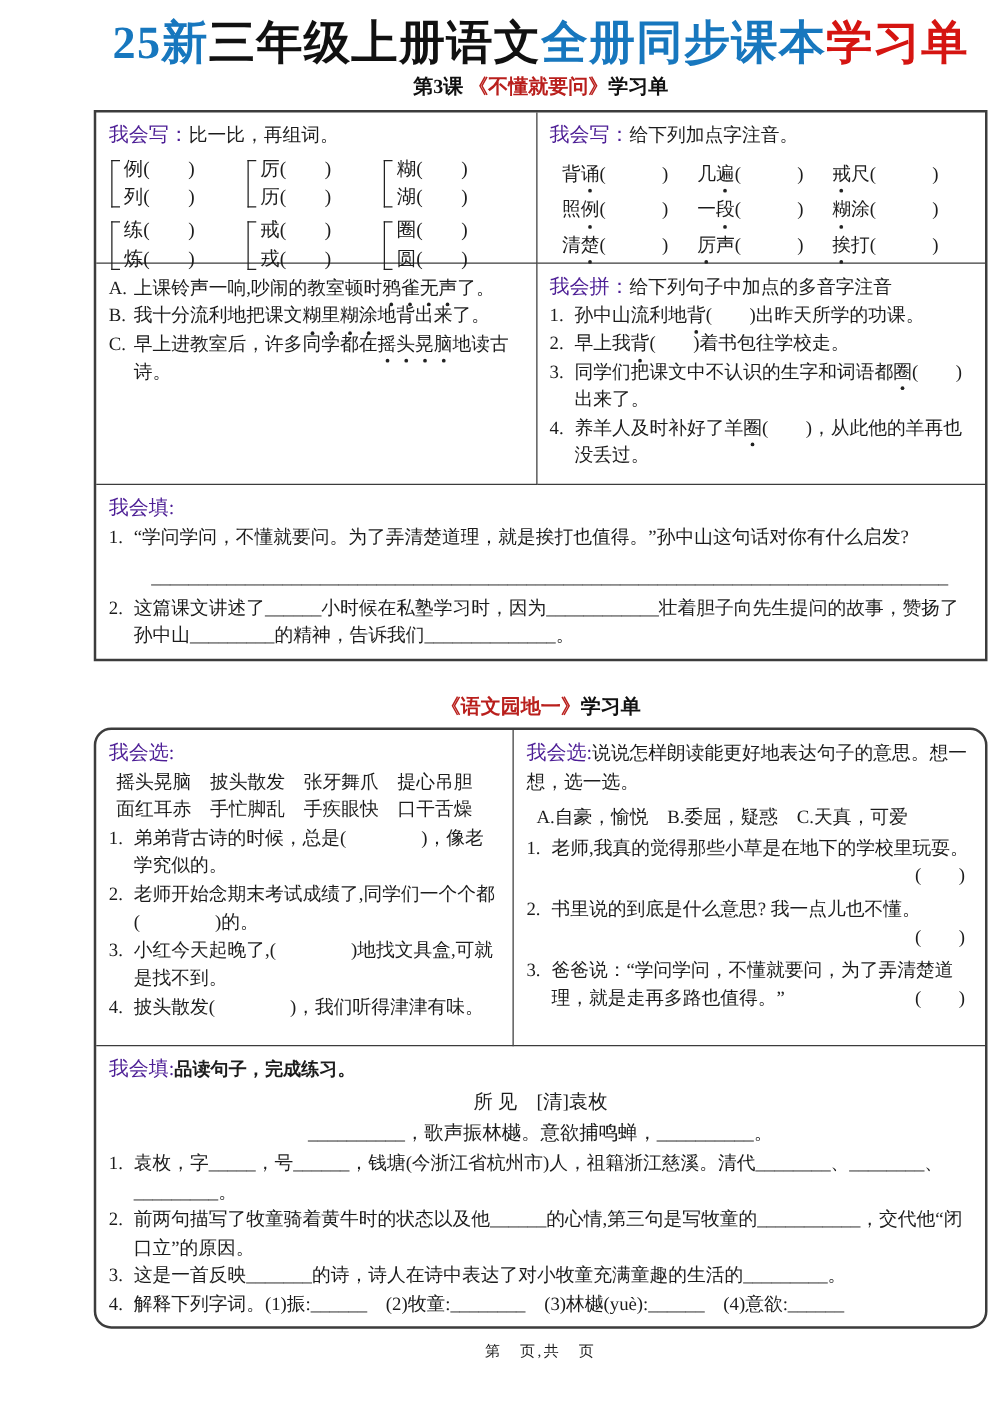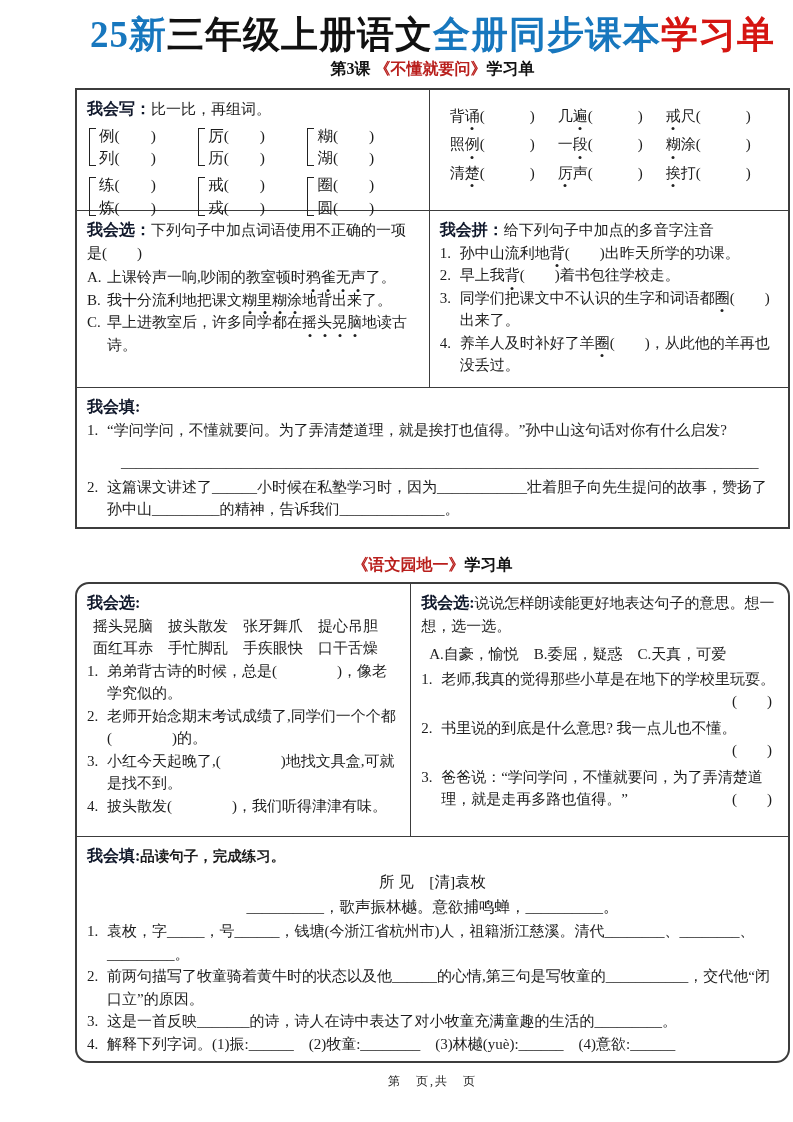--- a/index.html
+++ b/index.html
@@ -21,21 +21,21 @@
 
   
   .grid { display:grid; border:2px solid #3c3c3c; background:#fff; }
   .grid1 { grid-template-columns:49.6% 50.4%; grid-template-rows:121px 177px auto; }
   .grid2 { grid-template-columns:47% 53%;  grid-template-rows:253px auto;border-radius:14px; }
   .cell { padding:7px 10px 6px 10px; border:0 solid #3c3c3c; font-size:15px; line-height:1.5; }
   .b-r { border-right-width:1.5px; }
   .b-b { border-bottom-width:1.5px; }
   .span2 { grid-column:1 / span 2; }
 
-  .box-label { color:#0f172a; font-weight:bold; font-size:16px; }
+  .box-label { color:#4c1d95; font-weight:normal; font-size:16px; }
   .instr { font-size:15px; }
   .instr-bold { font-family:"Liberation Sans","DejaVu Sans",sans-serif; font-weight:bold; font-size:14.5px; }
 
   
   .em { position:relative; display:inline-block; }
   .em::after { content:""; position:absolute; left:50%; bottom:-3px; transform:translateX(-50%);
                width:3px; height:3px; border-radius:50%; background:#222; }
 
   
   .pairs { display:grid; grid-template-columns:1fr 1fr 1fr; row-gap:5px; margin-top:4px; padding:0 2px; }
@@ -122,37 +122,37 @@
             <span class="brace"></span>
           <div class="pair-col">
               <div><span>圈</span><span>(　　)</span></div>
           <div><span>圆</span><span>(　　)</span></div>
             </div>
         </div>
       </div>
     </div>
 
     <div class="cell b-b">
+      <div>
+        <span class="box-label">我会写：</span><span class="instr">给下列加点字注音。</span>
+      </div>
       <div class="words">
         <div><span>背<span class="em">诵</span></span><span>(　　　)</span></div>
         <div><span>几<span class="em">遍</span></span><span>(　　　)</span></div>
         <div><span><span class="em">戒</span>尺</span><span>(　　　)</span></div>
         <div><span>照<span class="em">例</span></span><span>(　　　)</span></div>
         <div><span>一<span class="em">段</span></span><span>(　　　)</span></div>
         <div><span><span class="em">糊</span>涂</span><span>(　　　)</span></div>
         <div><span>清<span class="em">楚</span></span><span>(　　　)</span></div>
         <div><span><span class="em">厉</span>声</span><span>(　　　)</span></div>
         <div><span><span class="em">挨</span>打</span><span>(　　　)</span></div>
       </div>
     </div>
 
     <div class="cell b-r b-b">
-      <div>
-        <span class="box-label">我会选：</span><span class="instr">下列句子中加点词语使用不正确的一项是(　　)</span>
-      </div>
       <div class="item mt2">
           <span class="num">A.</span>
           <span class="txt">上课铃声一响,吵闹的教室顿时<span class="em">鸦</span><span class="em">雀</span><span class="em">无</span><span class="em">声</span>了。</span>
         </div>
       <div class="item">
           <span class="num">B.</span>
           <span class="txt">我十分流利地把课文<span class="em">糊</span><span class="em">里</span><span class="em">糊</span><span class="em">涂</span>地背出来了。</span>
         </div>
       <div class="item">
           <span class="num">C.</span>

